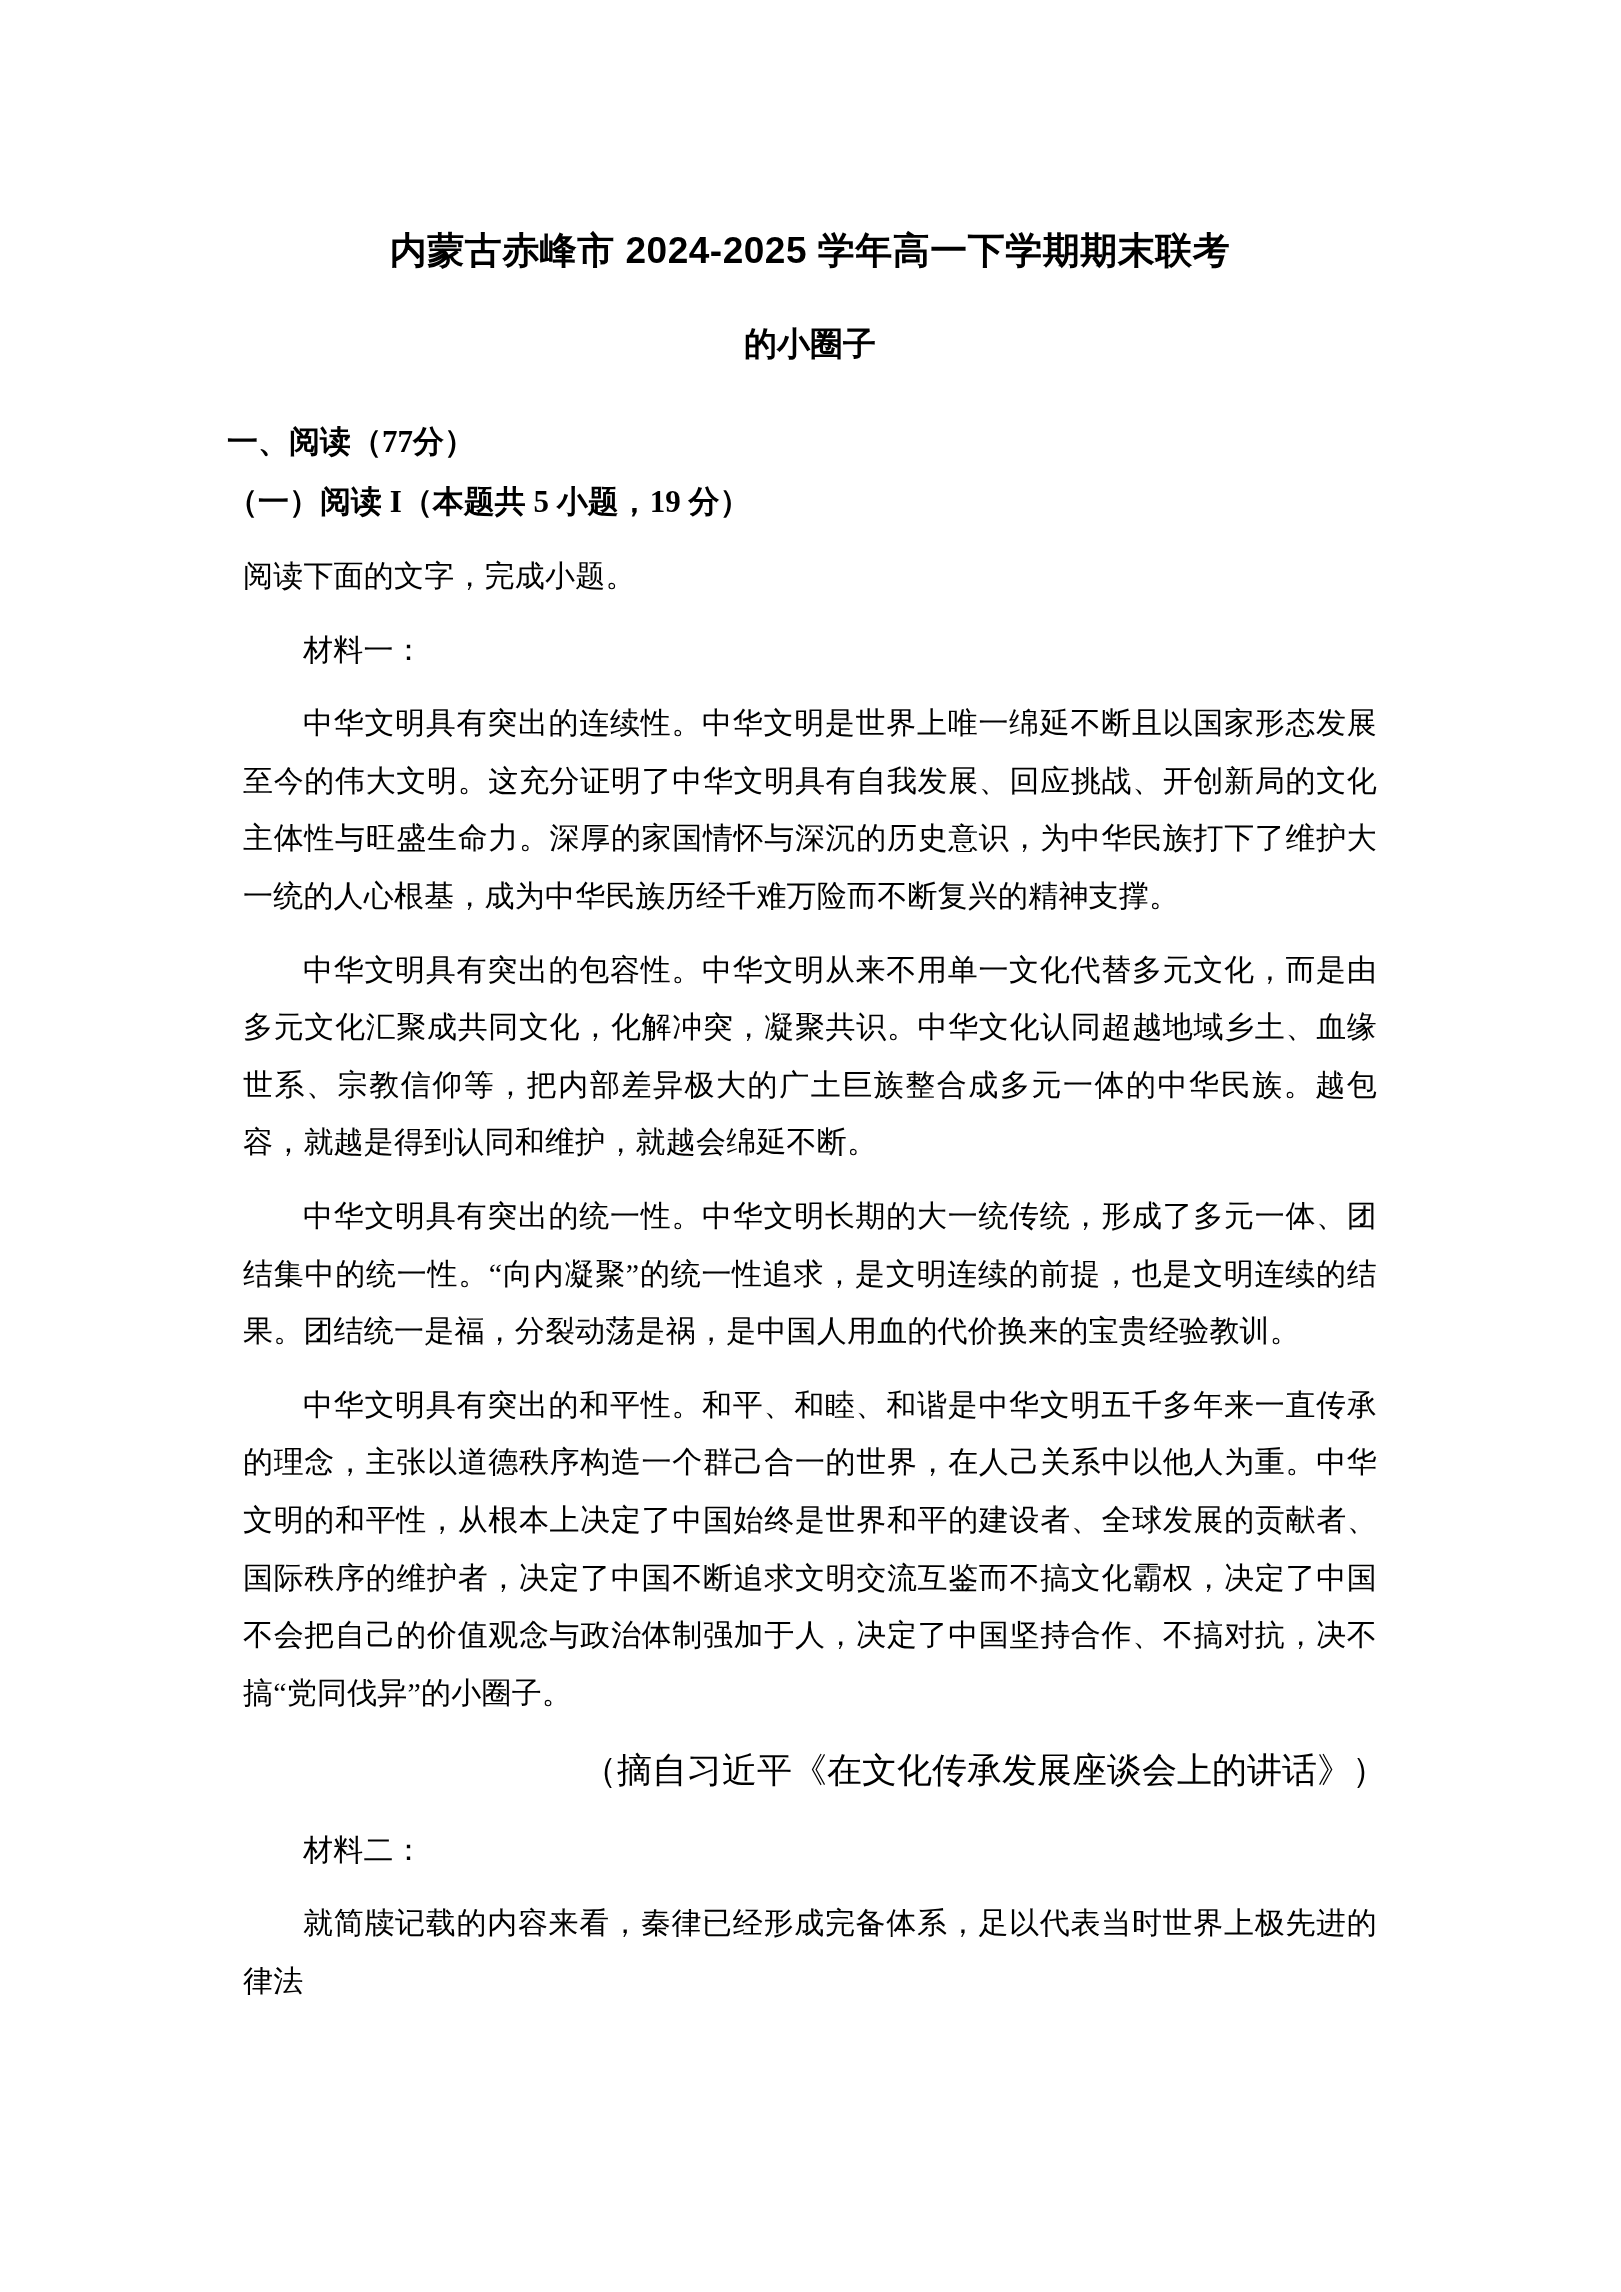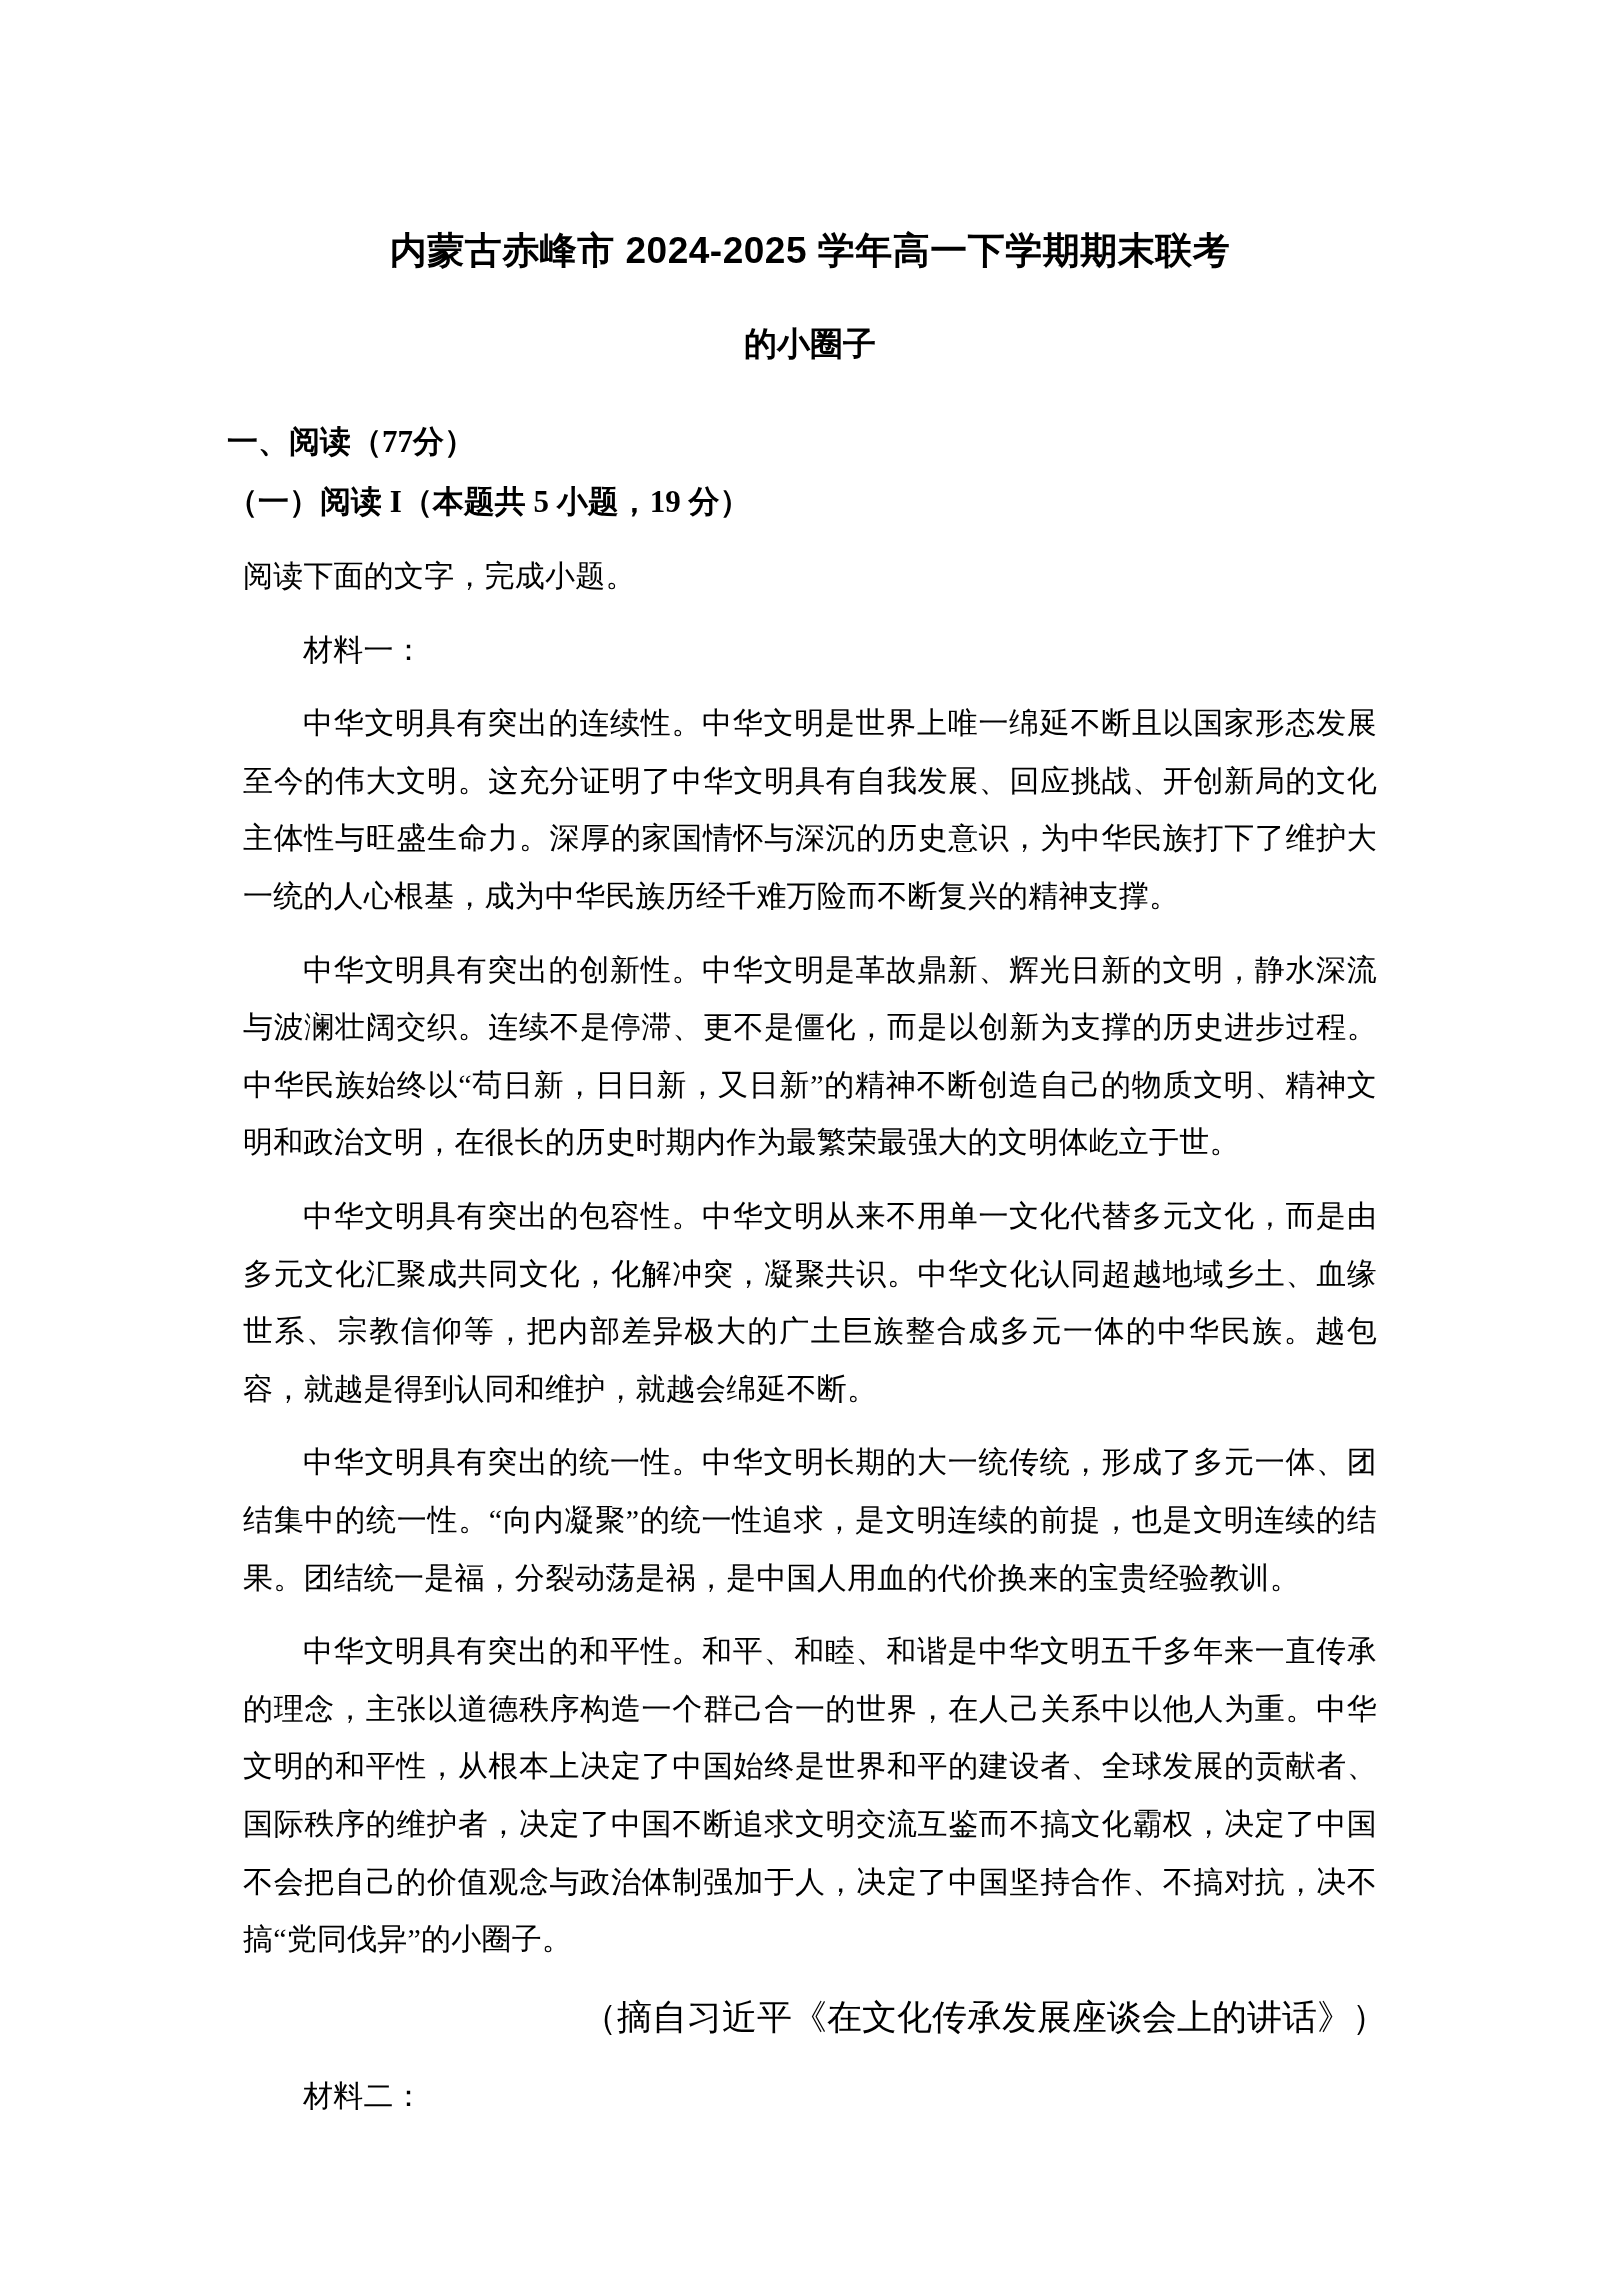--- a/index.html
+++ b/index.html
@@ -91,21 +91,20 @@
     <p class="section-heading first">一、阅读（77分）</p>
 
     <p class="section-heading indent">（一）阅读 I（本题共 5 小题，19 分）</p>
 
     <p class="body-line">阅读下面的文字，完成小题。</p>
 
     <p class="body-line indent2">材料一：</p>
 
     <p class="body-line indent2">中华文明具有突出的连续性。中华文明是世界上唯一绵延不断且以国家形态发展至今的伟大文明。这充分证明了中华文明具有自我发展、回应挑战、开创新局的文化主体性与旺盛生命力。深厚的家国情怀与深沉的历史意识，为中华民族打下了维护大一统的人心根基，成为中华民族历经千难万险而不断复兴的精神支撑。</p>
 
-    <p class="body-line indent2">中华文明具有突出的创新性。中华文明是革故鼎新、辉光日新的文明，静水深流与波澜壮阔交织。连续不是停滞、更不是僵化，而是以创新为支撑的历史进步过程。中华民族始终以“苟日新，日日新，又日新”的精神不断创造自己的物质文明、精神文明和政治文明，在很长的历史时期内作为最繁荣最强大的文明体屹立于世。</p>
 
     <p class="body-line indent2">中华文明具有突出的包容性。中华文明从来不用单一文化代替多元文化，而是由多元文化汇聚成共同文化，化解冲突，凝聚共识。中华文化认同超越地域乡土、血缘世系、宗教信仰等，把内部差异极大的广土巨族整合成多元一体的中华民族。越包容，就越是得到认同和维护，就越会绵延不断。</p>
 
     <p class="body-line indent2">中华文明具有突出的统一性。中华文明长期的大一统传统，形成了多元一体、团结集中的统一性。“向内凝聚”的统一性追求，是文明连续的前提，也是文明连续的结果。团结统一是福，分裂动荡是祸，是中国人用血的代价换来的宝贵经验教训。</p>
 
     <p class="body-line indent2">中华文明具有突出的和平性。和平、和睦、和谐是中华文明五千多年来一直传承的理念，主张以道德秩序构造一个群己合一的世界，在人己关系中以他人为重。中华文明的和平性，从根本上决定了中国始终是世界和平的建设者、全球发展的贡献者、国际秩序的维护者，决定了中国不断追求文明交流互鉴而不搞文化霸权，决定了中国不会把自己的价值观念与政治体制强加于人，决定了中国坚持合作、不搞对抗，决不搞“党同伐异”的小圈子。</p>
 
     <p class="cite">（摘自习近平《在文化传承发展座谈会上的讲话》）</p>
 
     <p class="body-line indent2">材料二：</p>

